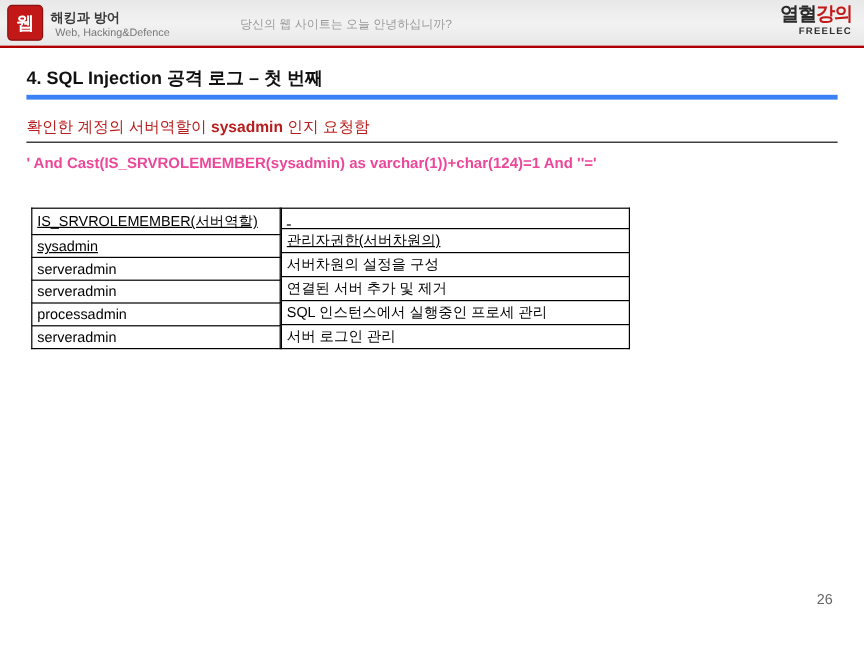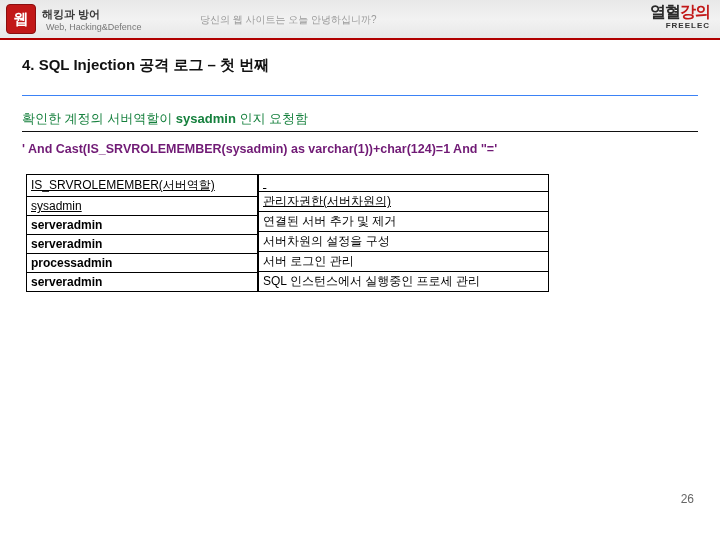--- a/index.html
+++ b/index.html
@@ -80,37 +80,37 @@
     letter-spacing: 1px;
     margin-top: -2px;
   }
   .content {
     padding: 16px 22px 0 22px;
   }
   .section-title {
     font-size: 15px;
     font-weight: 900;
     color: #111;
-    padding-bottom: 20px;
-    border-bottom: 1px solid #3b82f6;
+    padding-bottom: 4px;
+    border-bottom: 4px solid #3b82f6;
     margin-bottom: 14px;
   }
   .desc-line {
     font-size: 13px;
-    color: #15803d;
+    color: #b91c1c;
     border-bottom: 1px solid #111;
     padding-bottom: 3px;
     margin-bottom: 10px;
   }
   .desc-line .bold { font-weight: bold; }
   .code-line {
     font-size: 12.5px;
     font-weight: bold;
-    color: #701a75;
-    margin-bottom: 18px;
+    color: #ec4899;
+    margin-bottom: 30px;
     white-space: nowrap;
   }
   .tables-row {
     display: flex;
     gap: 0;
     margin: 0 4px;
   }
   table.roles {
     border-collapse: collapse;
     font-size: 12px;
@@ -119,22 +119,22 @@
     border: 1px solid #000;
     padding: 1px 6px 1px 4px;
     color: #000;
     white-space: nowrap;
   }
   table.roles tr:first-child td,
   table.roles tr.highlight td {
     text-decoration: underline;
     font-weight: normal;
   }
-  .left-table { width: 232px; }
-  .left-table td { width: 232px; font-weight: bold; }
+  .left-table { width: 208px; }
+  .left-table td { width: 232px; }
   .right-table td { width: 290px; }
   .right-table tr.noborder td {
     border-top: 1px solid #000;
     border-bottom: 1px solid #000;
   }
   .page-num {
     position: absolute;
     right: 26px;
     bottom: 34px;
     font-size: 12px;
@@ -195,29 +195,29 @@
       </table>
     <table class="roles right-table">
       <tbody>
           <tr class="noborder">
             <td style="border-left:1px solid #000;border-right:1px solid #000;">&nbsp;</td>
           </tr>
       <tr class="highlight">
             <td>관리자권한(서버차원의)</td>
           </tr>
       <tr>
+            <td>서버차원의 설정을 구성</td>
+          </tr>
+      <tr>
             <td>연결된 서버 추가 및 제거</td>
           </tr>
       <tr>
-            <td>서버차원의 설정을 구성</td>
+            <td>SQL 인스턴스에서 실행중인 프로세 관리</td>
           </tr>
       <tr>
             <td>서버 로그인 관리</td>
-          </tr>
-      <tr>
-            <td>SQL 인스턴스에서 실행중인 프로세 관리</td>
           </tr>
     </tbody>
       </table>
   </div>
 </div>
 
 <div class="page-num">26</div>
 
 </body></html>

